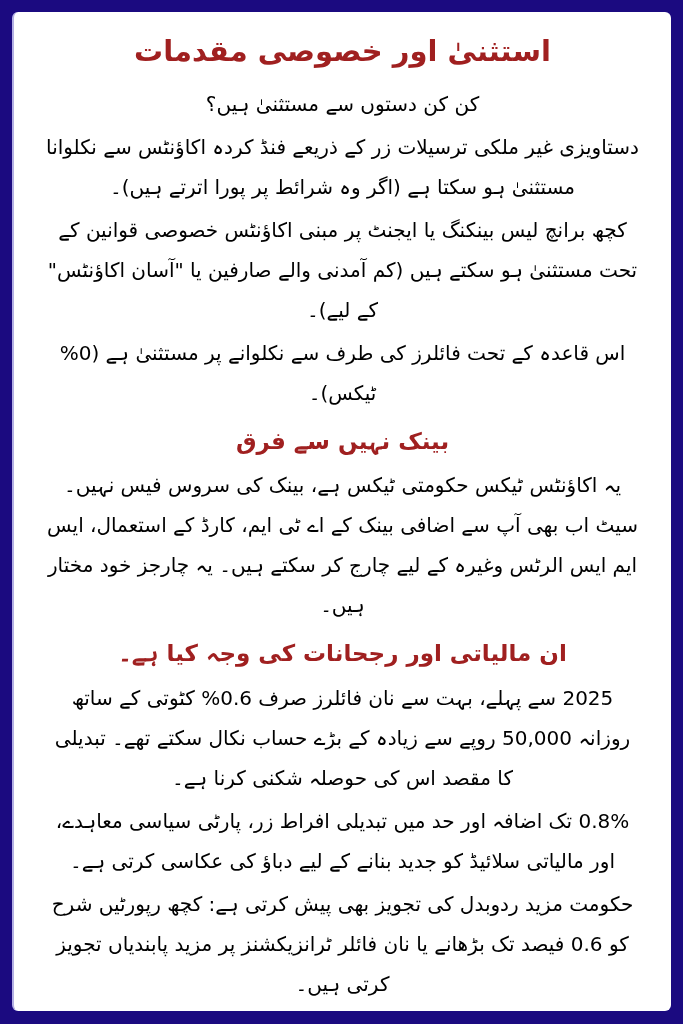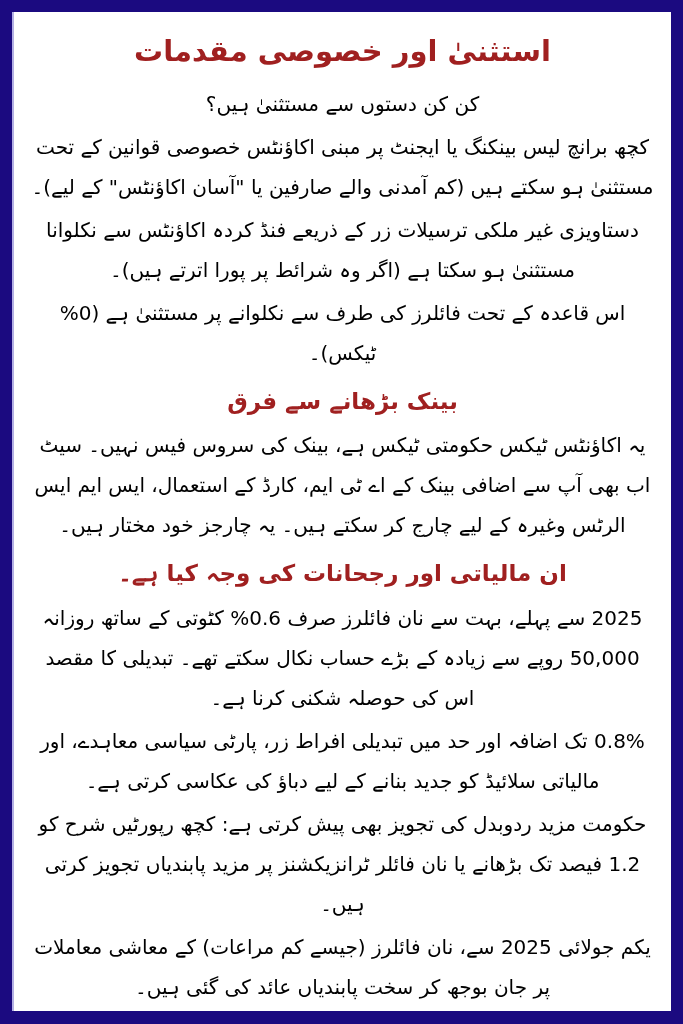--- a/index.html
+++ b/index.html
@@ -28,58 +28,59 @@
     width: 100%;
     height: 100%;
     background: var(--page-background);
     border-right: 0;
     border-left: 2px solid var(--inner-stripe-color);
     direction: rtl;
     text-align: center;
     color: var(--body-color);
     padding: 6px 16px 24px 16px;
     overflow: hidden;
+    border-radius: 6px;
   }
   .title {
     color: var(--heading-color);
     font-size: 29px;
     font-weight: 700;
     margin: 12px 0 10px 0;
     line-height: 1.5;
   }
   .heading {
     color: var(--heading-color);
     font-size: 23px;
     font-weight: 700;
     margin: 10px 0 6px 0;
     line-height: 1.6;
   }
   .para {
     font-size: 20px;
     font-weight: 400;
-    margin: 3px 0;
+    margin: 3px 16px;
     line-height: 2.0;
   }
 </style>
 </head>
 <body>
 
 <div class="frame">
   <div class="content">
 
     <h1 class="title">استثنیٰ اور خصوصی مقدمات</h1>
 
     <p class="para">کن کن دستوں سے مستثنیٰ ہیں؟</p>
+    <p class="para">دستاویزی غیر ملکی ترسیلات زر کے ذریعے فنڈ کردہ اکاؤنٹس سے نکلوانا مستثنیٰ ہو سکتا ہے (اگر وہ شرائط پر پورا اترتے ہیں)۔</p>
     <p class="para">کچھ برانچ لیس بینکنگ یا ایجنٹ پر مبنی اکاؤنٹس خصوصی قوانین کے تحت مستثنیٰ ہو سکتے ہیں (کم آمدنی والے صارفین یا "آسان اکاؤنٹس" کے لیے)۔</p>
-    <p class="para">دستاویزی غیر ملکی ترسیلات زر کے ذریعے فنڈ کردہ اکاؤنٹس سے نکلوانا مستثنیٰ ہو سکتا ہے (اگر وہ شرائط پر پورا اترتے ہیں)۔</p>
     <p class="para">اس قاعدہ کے تحت فائلرز کی طرف سے نکلوانے پر مستثنیٰ ہے (0% ٹیکس)۔</p>
 
-    <h2 class="heading">بینک بڑھانے سے فرق</h2>
+    <h2 class="heading">بینک نہیں سے فرق</h2>
     <p class="para">یہ اکاؤنٹس ٹیکس حکومتی ٹیکس ہے، بینک کی سروس فیس نہیں۔ سیٹ اب بھی آپ سے اضافی بینک کے اے ٹی ایم، کارڈ کے استعمال، ایس ایم ایس الرٹس وغیرہ کے لیے چارج کر سکتے ہیں۔ یہ چارجز خود مختار ہیں۔</p>
 
     <h2 class="heading">ان مالیاتی اور رجحانات کی وجہ کیا ہے۔</h2>
     <p class="para">2025 سے پہلے، بہت سے نان فائلرز صرف 0.6% کٹوتی کے ساتھ روزانہ 50,000 روپے سے زیادہ کے بڑے حساب نکال سکتے تھے۔ تبدیلی کا مقصد اس کی حوصلہ شکنی کرنا ہے۔</p>
     <p class="para">0.8% تک اضافہ اور حد میں تبدیلی افراط زر، پارٹی سیاسی معاہدے، اور مالیاتی سلائیڈ کو جدید بنانے کے لیے دباؤ کی عکاسی کرتی ہے۔</p>
-    <p class="para">حکومت مزید ردوبدل کی تجویز بھی پیش کرتی ہے: کچھ رپورٹیں شرح کو 1.2 فیصد تک بڑھانے یا نان فائلر ٹرانزیکشنز پر مزید پابندیاں تجویز کرتی ہیں۔</p>
+    <p class="para">حکومت مزید ردوبدل کی تجویز بھی پیش کرتی ہے: کچھ رپورٹیں شرح کو 0.6 فیصد تک بڑھانے یا نان فائلر ٹرانزیکشنز پر مزید پابندیاں تجویز کرتی ہیں۔</p>
     <p class="para">یکم جولائی 2025 سے، نان فائلرز (جیسے کم مراعات) کے معاشی معاملات پر جان بوجھ کر سخت پابندیاں عائد کی گئی ہیں۔</p>
 
   </div>
 </div>
 
 </body></html>

